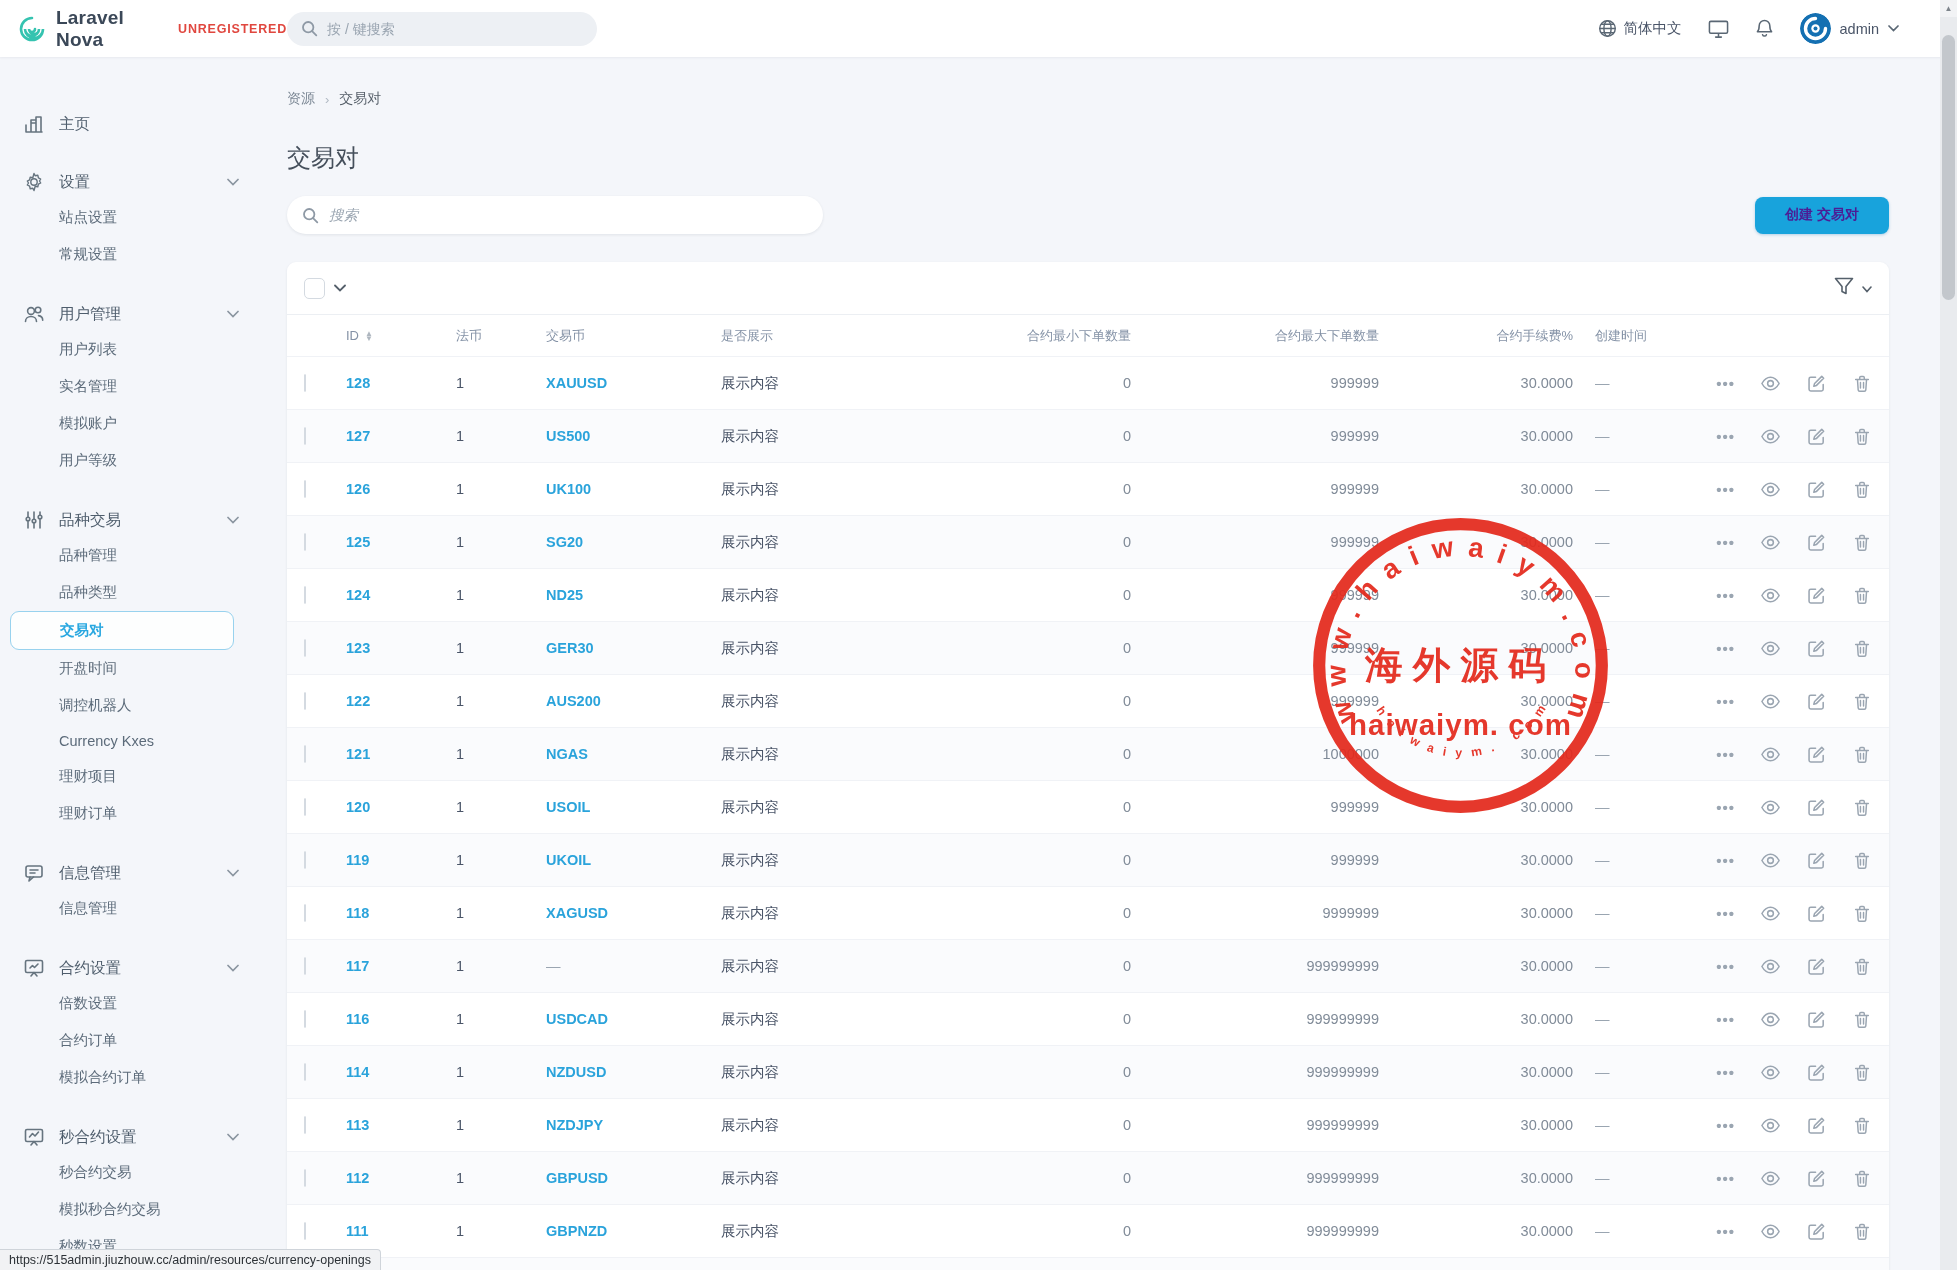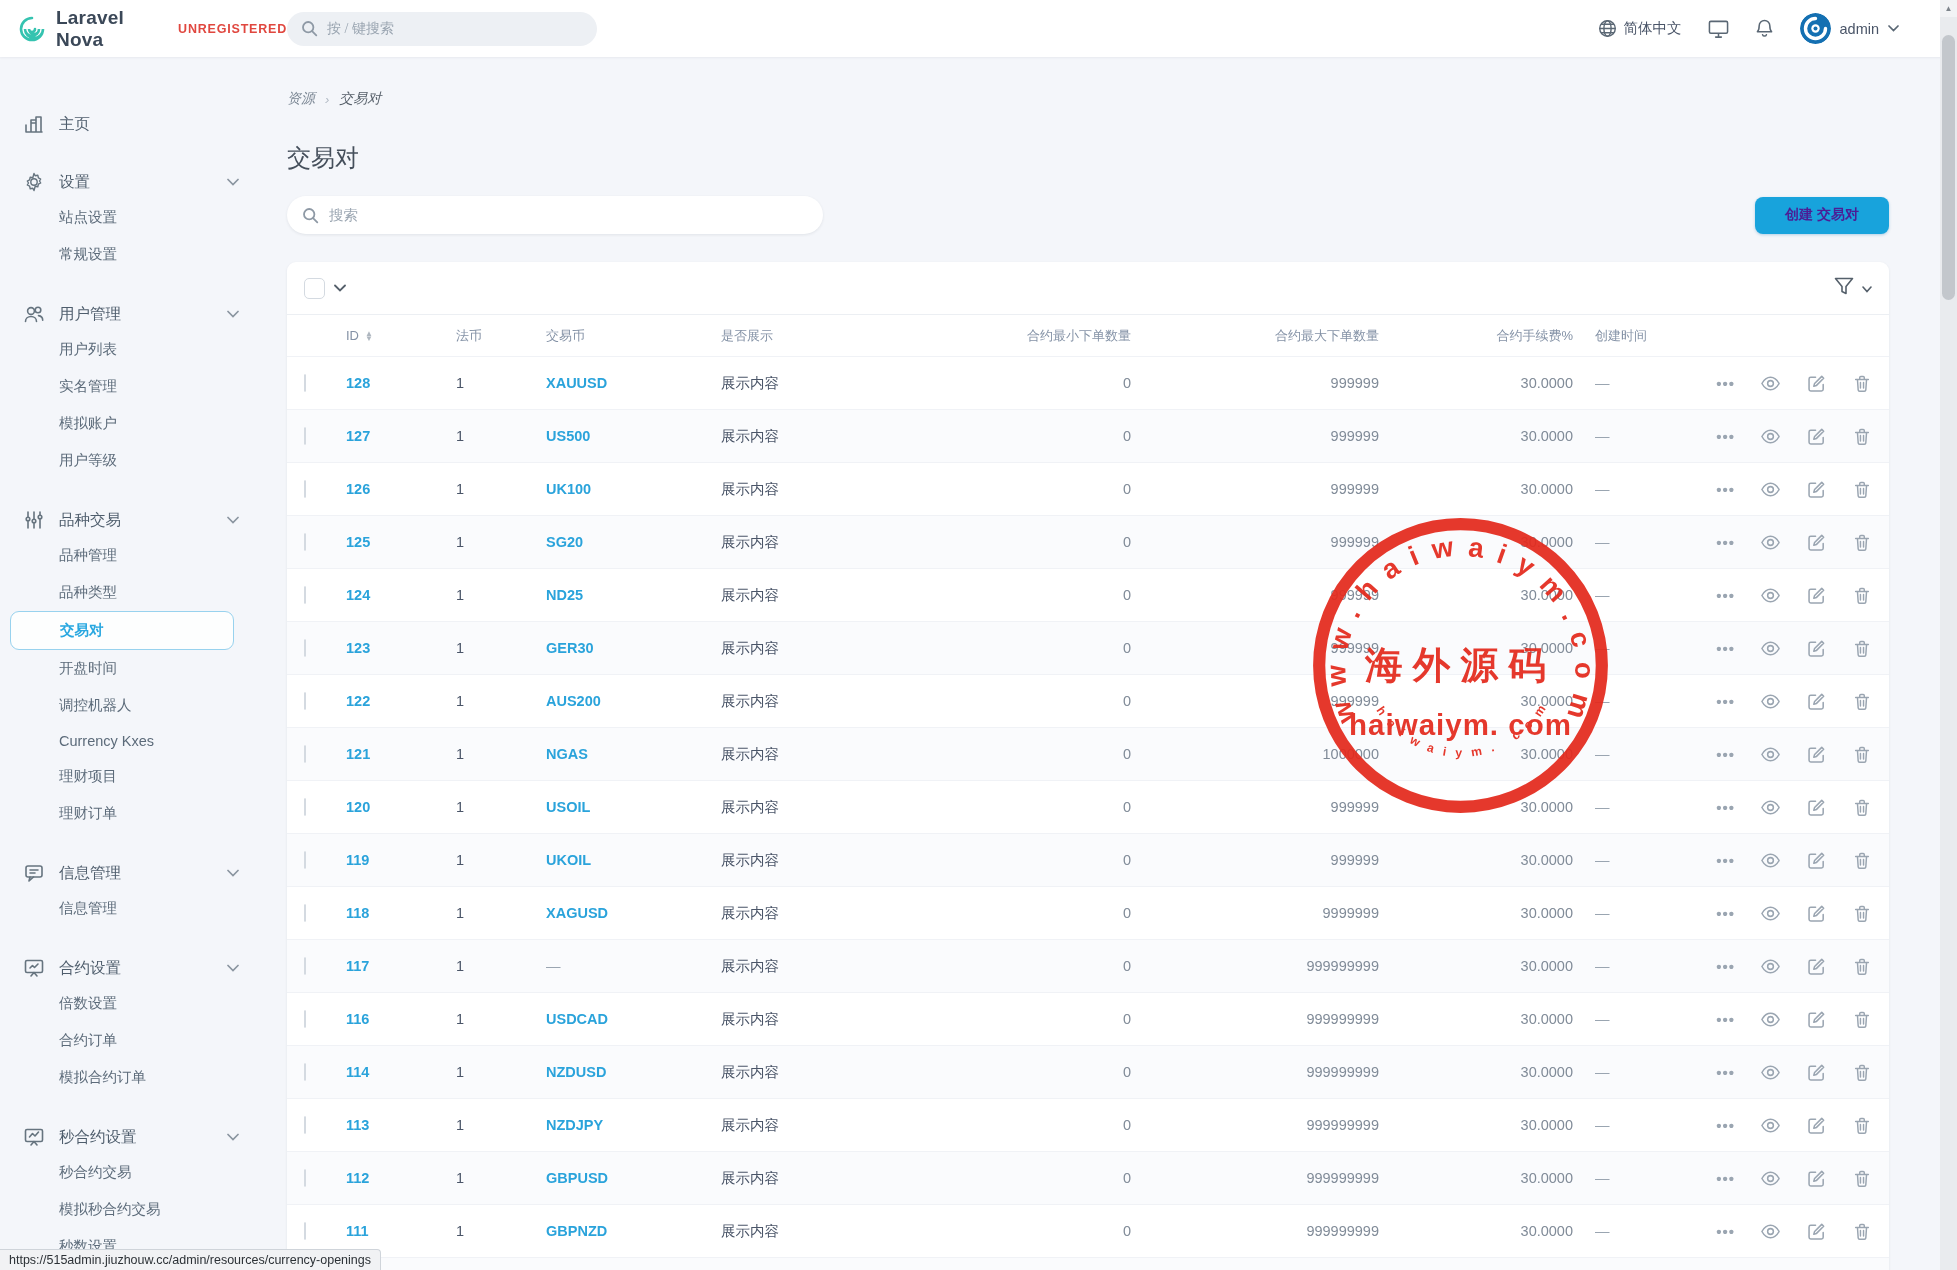--- a/index.html
+++ b/index.html
@@ -8,21 +8,21 @@
 
   
   .topbar { position:absolute; left:0; top:0; width:1957px; height:57px; background:#fff;
             box-shadow:0 1px 2px rgba(30,40,60,.06); display:flex; align-items:center; z-index:30; }
   .brand-zone { width:287px; display:flex; align-items:center; padding-left:18px; flex:none; }
   .brand-name { font-size:19px; font-weight:bold; color:#3b4858; margin-left:10px; letter-spacing:.2px; }
   .unreg { color:#e0473f; font-size:12.5px; font-weight:bold; letter-spacing:.8px; margin-left:14px; }
   .hsearch { width:310px; height:34px; background:#edf0f4; border-radius:17px; display:flex; align-items:center;
              padding:0 14px; border:none; }
   .hsearch input { border:none; background:transparent; outline:none; font-size:14px; color:#4a5568;
-                   margin-left:9px; width:240px; font-family:Liberation Serif, serif; }
+                   margin-left:9px; width:240px; font-family:Liberation Sans, sans-serif; }
   .hsearch input::placeholder { color:#9aa5b1; }
   .top-right { margin-left:auto; display:flex; align-items:center; gap:26px; padding-right:58px; }
   .lang { display:flex; align-items:center; gap:7px; font-size:14.5px; color:#4a5568; cursor:pointer; }
   .ticon { display:flex; align-items:center; color:#5a6774; }
   .avatar-zone { display:flex; align-items:center; gap:9px; cursor:pointer; }
   .avatar { width:31px; height:31px; border-radius:50%; overflow:hidden; flex:none; }
   .admin-name { font-size:14.5px; color:#4a5568; }
 
   
   .sidebar { position:absolute; left:0; top:57px; width:287px; bottom:0; padding:22px 0 0 22px; overflow:hidden;margin-top:28px; }
@@ -30,30 +30,30 @@
   .nav-head { display:flex; align-items:center; height:34px; cursor:pointer; }
   .nav-ico { width:24px; display:flex; justify-content:center; color:#66747f; flex:none; }
   .nav-label { font-size:15.5px; color:#4e5d6c; margin-left:13px; }
   .nav-chev { margin-left:auto; margin-right:48px; color:#8a95a0; display:flex; }
   .nav-child { font-size:14.5px; color:#5c6b7a; padding:9px 0 9px 37px; cursor:pointer; }
   .nav-child.active { color:#28a7e0; font-weight:bold; border:1.5px solid #98d2ee; background:#fdfefe;
                       border-radius:9px; width:224px; margin-left:-12px; padding-left:49px; }
 
   
   .main { position:absolute; left:287px; top:57px; right:68px; bottom:0; }
-  .breadcrumb { display:flex; align-items:center; gap:10px; margin-top:33px; font-size:14px;font-style:italic; }
+  .breadcrumb { display:flex; align-items:center; gap:10px; margin-top:33px; font-size:14px; }
   .crumb { color:#7b8794; cursor:pointer; }
   .crumb-sep { color:#b0b9c3; font-size:13px; }
   .crumb.current { color:#57606a; cursor:default; }
   .page-title { font-size:24px; color:#454f5b; font-weight:normal; margin-top:34px; }
   .search-row { margin-top:22px; display:flex; align-items:center; }
   .msearch { width:536px; height:38px; background:#fff; border-radius:19px; box-shadow:0 1px 3px rgba(30,40,60,.09);
              display:flex; align-items:center; padding:0 15px; }
   .msearch input { border:none; outline:none; font-size:14.5px; margin-left:10px; width:440px; color:#737373;
-                   font-family:"Liberation Sans",sans-serif; }
+                   font-family:"Liberation Sans",sans-serif;font-style:italic; }
   .msearch input::placeholder { color:#9aa5b1; }
   .create-btn { margin-left:auto; height:37px; padding:0 30px; background:#18a3dc; color:#4c1d95; border:none;
                 border-radius:8px; font-size:14px; font-weight:bold; cursor:pointer; box-shadow:0 1px 3px rgba(20,120,180,.3);
                 font-family:"Liberation Sans",sans-serif; }
 
   
   .card { margin-top:28px; background:#fff; border-radius:9px 9px 0 0; box-shadow:0 1px 3px rgba(30,40,60,.08);
           overflow:hidden; }
   .toolbar { height:53px; display:flex; align-items:center; padding:0 17px; border-bottom:1px solid #eceff3; }
   .cb { width:21px; height:21px; border:1px solid #d4dae1; border-radius:5px; background:#fff; cursor:pointer; flex:none; }

